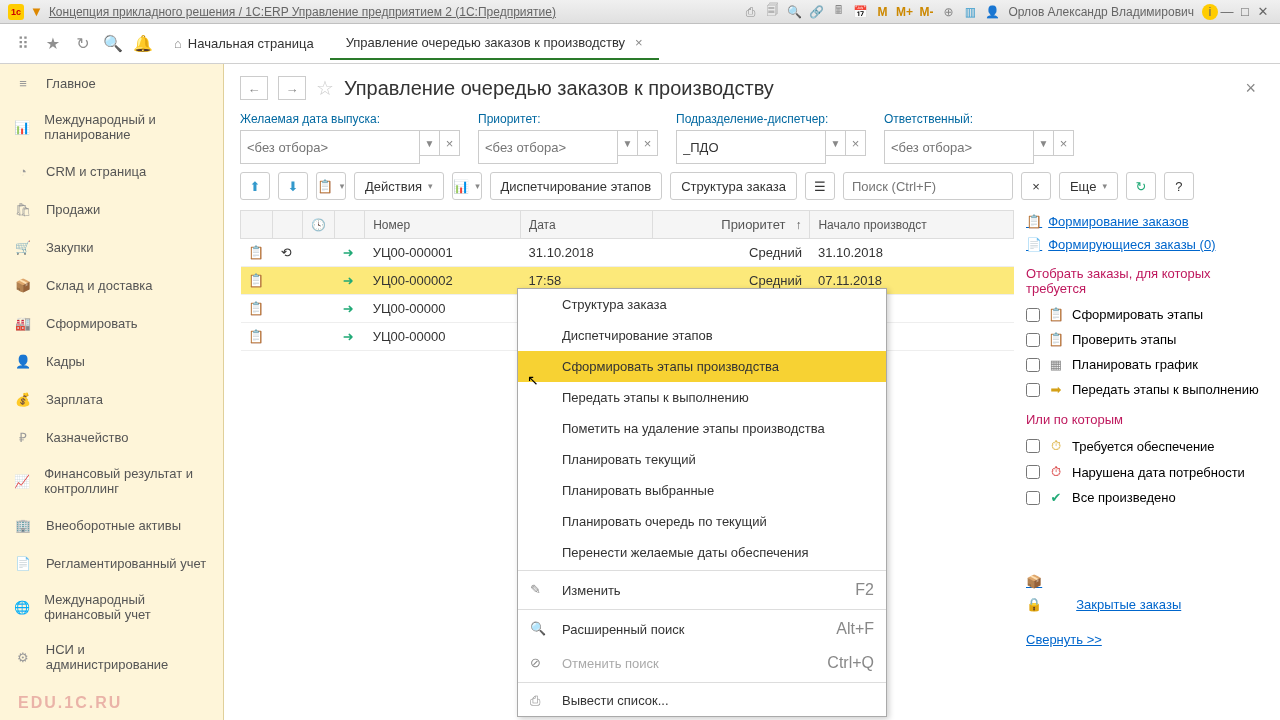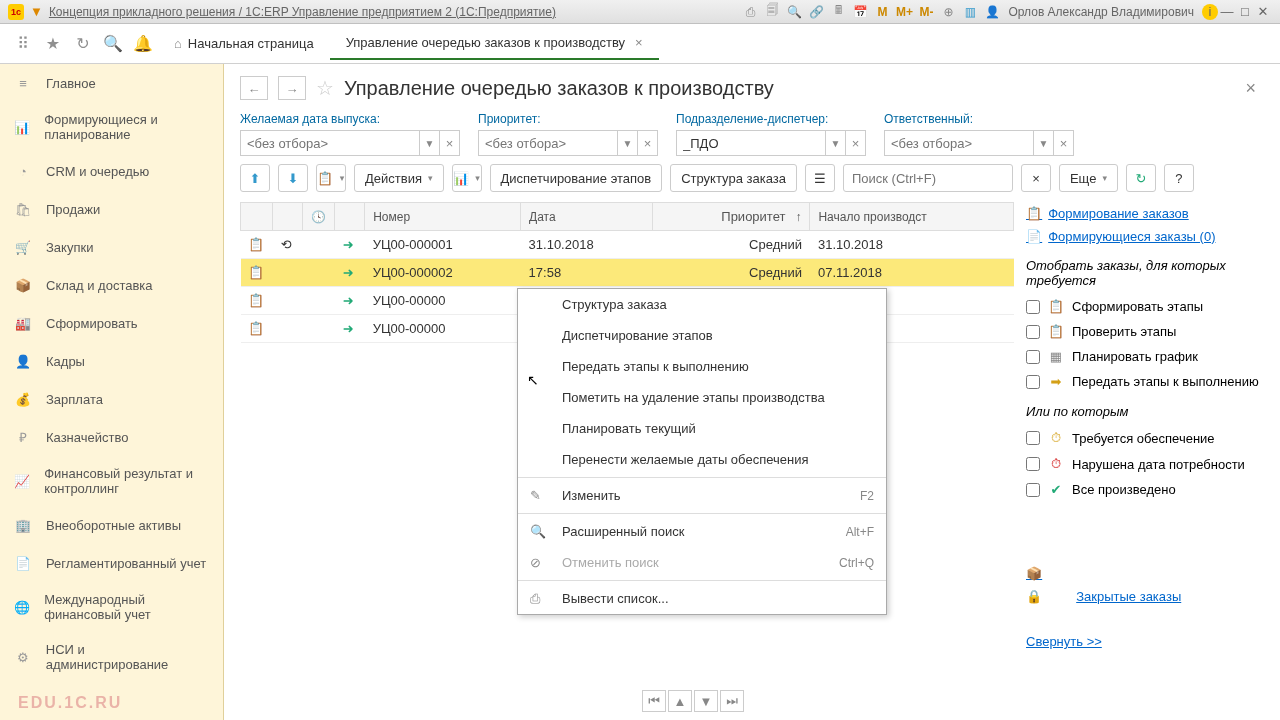--- a/index.html
+++ b/index.html
@@ -24,48 +24,48 @@
 .content{flex:1;background:#fff;display:flex;flex-direction:column;overflow:hidden;}
 .page-header{display:flex;align-items:center;padding:12px 16px;gap:10px;}
 .nav-btn{width:28px;height:24px;border:1px solid #ccc;background:#fff;display:flex;align-items:center;justify-content:center;cursor:pointer;color:#888;}
 .star{color:#ccc;font-size:20px;cursor:pointer;}
 .page-title{font-size:20px;color:#333;flex:1;}
 .close-page{color:#888;font-size:18px;cursor:pointer;padding:0 8px;}
 .filters{display:flex;gap:18px;padding:0 16px 8px;}
 .filter-group{display:flex;flex-direction:column;gap:4px;}
 .filter-label{color:#0369a1;font-size:12px;}
 .filter-row{display:flex;}
-.filter-input{border:1px solid #ccc;padding:4px 6px;height:26px;color:#999;background:#fff;}
+.filter-input{border:1px solid #ccc;padding:4px 6px;height:34px;color:#999;background:#fff;}
 .filter-dd{width:20px;height:26px;border:1px solid #ccc;border-left:none;background:#fff;display:flex;align-items:center;justify-content:center;cursor:pointer;color:#888;font-size:10px;}
 .filter-clear{width:20px;height:26px;border:1px solid #ccc;border-left:none;background:#fff;display:flex;align-items:center;justify-content:center;cursor:pointer;color:#888;}
 .actions-row{display:flex;gap:8px;padding:0 16px 10px;align-items:center;}
 .btn{border:1px solid #ccc;background:#fff;padding:4px 10px;height:28px;display:flex;align-items:center;gap:4px;cursor:pointer;color:#333;border-radius:3px;}
 .btn.icon-only{padding:4px 6px;width:30px;justify-content:center;}
 .btn .dd{color:#888;font-size:9px;margin-left:2px;}
 .search-box{border:1px solid #ccc;padding:4px 8px;height:28px;color:#999;width:170px;border-radius:3px;}
 .content-body{display:flex;flex:1;overflow:hidden;padding:0 16px;}
 .table-area{flex:1;overflow:hidden;position:relative;}
 table{width:100%;border-collapse:collapse;}
 th{background:#f5f5f5;border:1px solid #ddd;padding:6px 8px;text-align:left;color:#555;font-weight:normal;font-size:12px;}
 td{border-bottom:1px solid #eee;padding:6px 8px;color:#333;}
 tr.selected td{background:#fce97a;}
 .context-menu{position:absolute;top:288px;left:517px;width:370px;background:#fff;border:1px solid #aaa;box-shadow:2px 2px 6px rgba(0,0,0,0.2);z-index:100;}
 .cm-item{padding:8px 12px 8px 44px;cursor:pointer;color:#333;display:flex;align-items:center;position:relative;}
 .cm-item.highlighted{background:#f7d233;}
 .cm-item.disabled{color:#aaa;}
 .cm-icon{position:absolute;left:12px;width:16px;height:16px;color:#888;}
-.cm-shortcut{margin-left:auto;color:#888;font-size:12px;}
+.cm-shortcut{margin-left:auto;color:#888;font-size:16px;}
 .cm-sep{height:1px;background:#ddd;margin:2px 0;}
 .right-panel{width:250px;padding-left:12px;overflow-y:auto;}
 .rp-link{color:#0066cc;text-decoration:underline;cursor:pointer;display:flex;align-items:center;gap:6px;padding:4px 0;}
-.rp-heading{color:#000000;margin:10px 0 6px;font-style:italic;}
+.rp-heading{color:#be185d;margin:10px 0 6px;}
 .rp-check{display:flex;align-items:center;gap:8px;padding:5px 0;cursor:pointer;}
 .rp-check input{width:14px;height:14px;}
 .rp-check-icon{width:16px;text-align:center;}
-.collapse-link{color:#0066cc;text-decoration:underline;cursor:pointer;margin-top:26px;display:inline-block;}
+.collapse-link{color:#0066cc;text-decoration:underline;cursor:pointer;margin-top:16px;display:inline-block;}
 .cursor{position:absolute;top:372px;left:527px;z-index:200;font-size:14px;pointer-events:none;}
 .watermark{position:absolute;bottom:8px;left:18px;color:#d88;font-size:16px;font-weight:bold;opacity:0.6;letter-spacing:2px;}
 .table-nav{position:absolute;bottom:8px;right:270px;display:flex;gap:2px;}
 .table-nav button{width:24px;height:22px;border:1px solid #ccc;background:#fff;cursor:pointer;color:#888;}
 </style>
 </head>
 <body>
 
 <div class="titlebar">
   <span class="logo">1c</span>
@@ -109,25 +109,25 @@
 </div>
 
 <div class="main">
   <div class="sidebar">
     <div class="sb-item">
         <span class="sb-icon">≡</span>
         <span>Главное</span>
       </div>
     <div class="sb-item">
         <span class="sb-icon">📊</span>
-        <span>Формирующиеся и планирование</span>
+        <span>Международный и планирование</span>
       </div>
     <div class="sb-item">
         <span class="sb-icon">◔</span>
-        <span>CRM и очередью</span>
+        <span>CRM и страница</span>
       </div>
     <div class="sb-item">
         <span class="sb-icon">🛍</span>
         <span>Продажи</span>
       </div>
     <div class="sb-item">
         <span class="sb-icon">🛒</span>
         <span>Закупки</span>
       </div>
     <div class="sb-item">
@@ -368,28 +368,37 @@
   </div>
 </div>
 
 <div class="context-menu" id="context-menu">
     <div class="cm-item">
       <span>Структура заказа</span>
     </div>
     <div class="cm-item">
       <span>Диспетчирование этапов</span>
     </div>
+    <div class="cm-item highlighted">
+      <span>Сформировать этапы производства</span>
+    </div>
     <div class="cm-item">
       <span>Передать этапы к выполнению</span>
     </div>
     <div class="cm-item">
       <span>Пометить на удаление этапы производства</span>
     </div>
     <div class="cm-item">
       <span>Планировать текущий</span>
+    </div>
+    <div class="cm-item">
+      <span>Планировать выбранные</span>
+    </div>
+    <div class="cm-item">
+      <span>Планировать очередь по текущий</span>
     </div>
     <div class="cm-item">
       <span>Перенести желаемые даты обеспечения</span>
     </div>
     <div class="cm-sep"></div>
     <div class="cm-item">
       <span class="cm-icon">✎</span>
       <span>Изменить</span>
       <span class="cm-shortcut">F2</span>
     </div>

